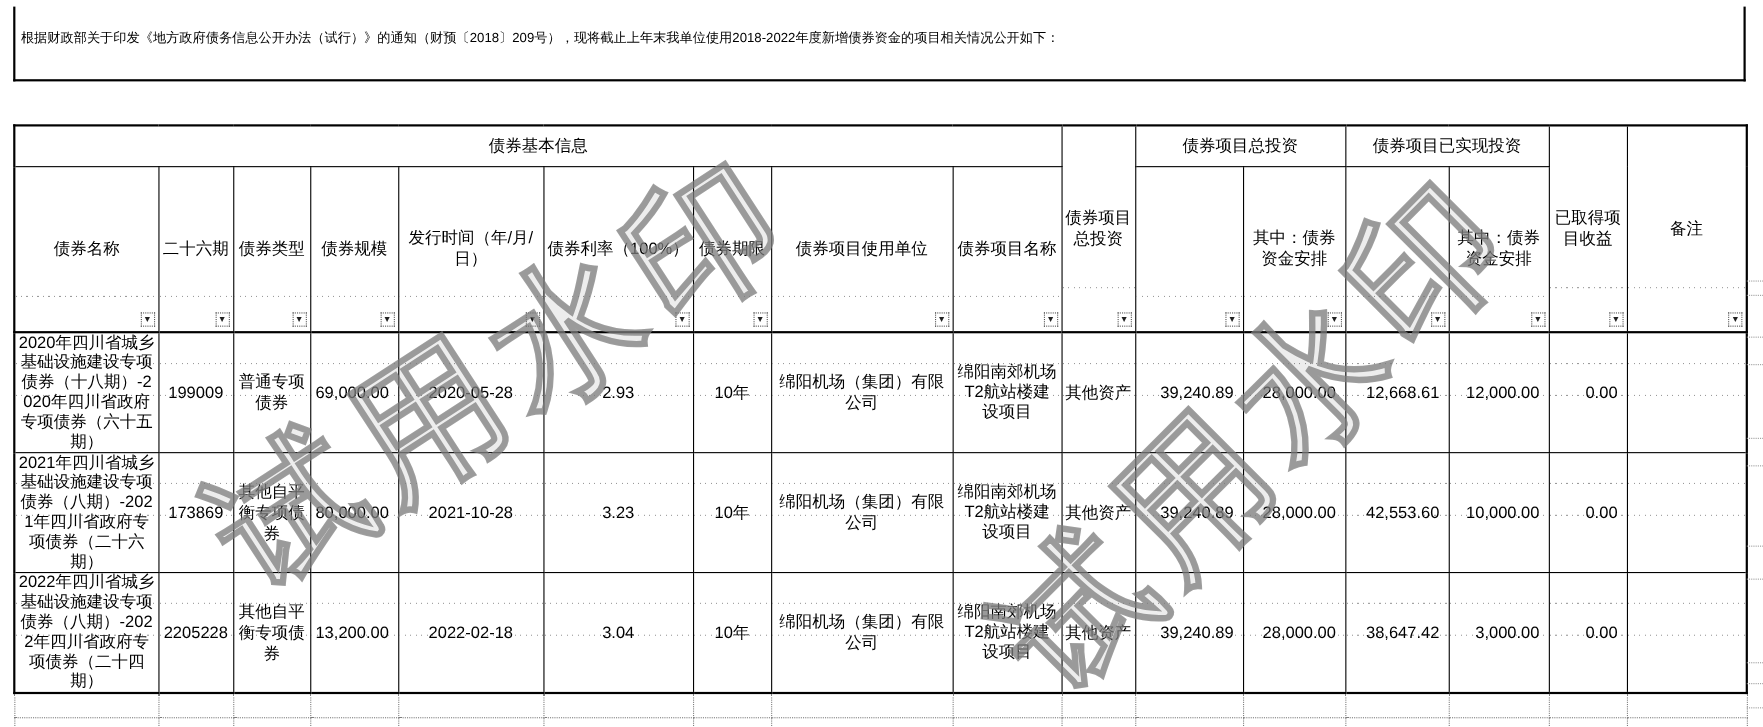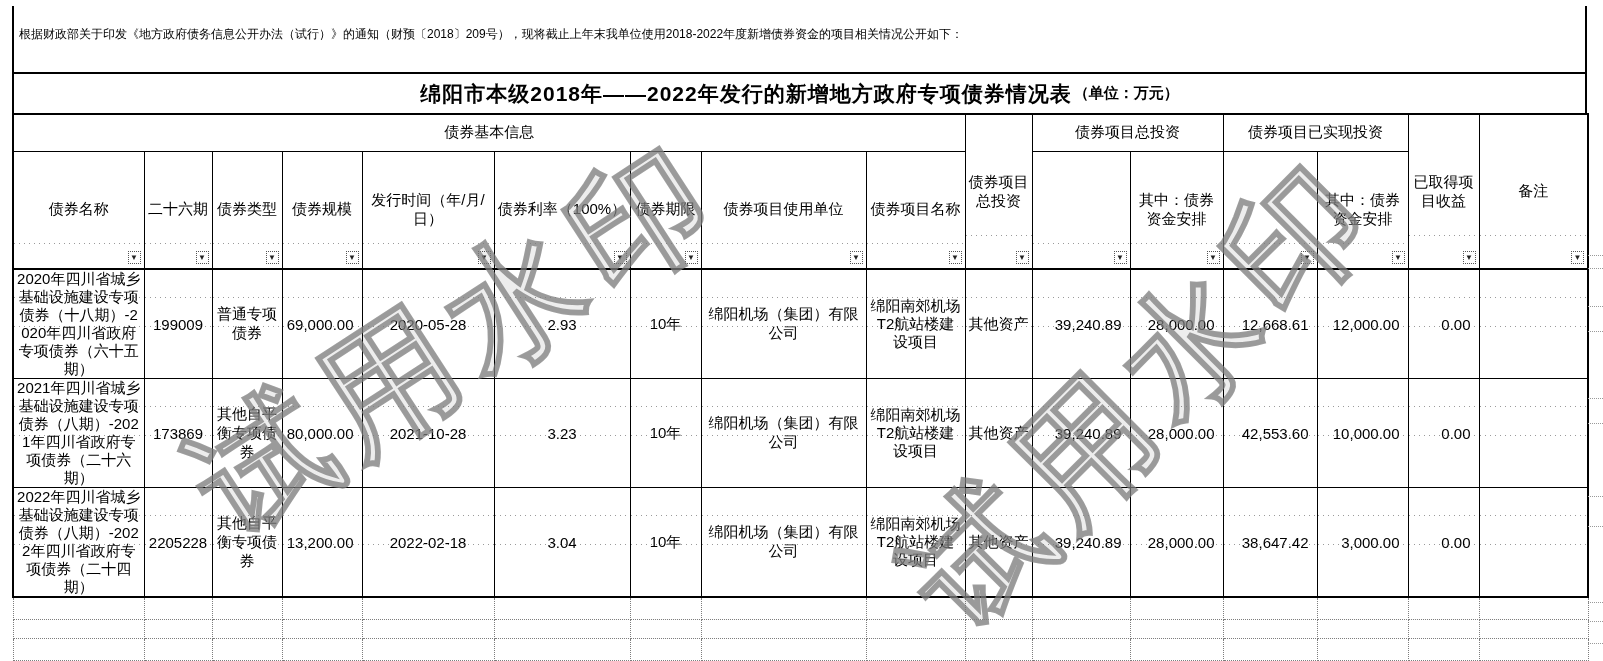--- a/index.html
+++ b/index.html
@@ -18,21 +18,21 @@
   .titlebox .t-main{font-size:21px;font-weight:700;letter-spacing:1px;}
   .titlebox .t-unit{font-size:15px;font-weight:700;margin-left:2px;}
 
   
   .tblwrap{position:absolute;left:12px;top:113px;}
   table{border-collapse:collapse;table-layout:fixed;width:1575px;}
   th,td{border:1px solid #000;overflow:hidden;font-weight:400;font-size:15px;
         text-align:center;vertical-align:middle;padding:0 2px;position:relative;
         word-break:break-all;}
   .grp-row{height:37px;}
-  .sub-row{height:118px;}
+  .sub-row{height:151px;}
   .r1{height:92px;} .r2{height:93px;} .r3{height:92px;}
   .e1{height:22px;} .e2{height:19px;} .e3{height:22px;}
 
   .cl{border-left:2px solid #000;}
   .cr{border-right:2px solid #000;}
   .grp-row th{border-top:2px solid #000;}
   .sub-row th,.rs{border-bottom:2px solid #000;}
   .bb2{border-bottom:2px solid #000;}
 
   
@@ -65,24 +65,20 @@
   
   .rdot{position:absolute;left:1588px;width:15px;height:0;border-top:1px dotted #999;}
 </style>
 </head>
 <body>
 
 <div class="screen">
 
   <div class="notice">根据财政部关于印发《地方政府债务信息公开办法（试行）》的通知（财预〔2018〕209号），现将截止上年末我单位使用2018-2022年度新增债券资金的项目相关情况公开如下：</div>
 
-  <div class="titlebox">
-    <span class="t-main">绵阳市本级2018年——2022年发行的新增地方政府专项债券情况表</span>
-    <span class="t-unit">（单位：万元）</span>
-  </div>
 
   <div class="tblwrap">
   <table>
     <colgroup>
       <col style="width:131px">
           <col style="width:68px">
           <col style="width:70px">
           <col style="width:80px">
       <col style="width:132px">
           <col style="width:136px">

